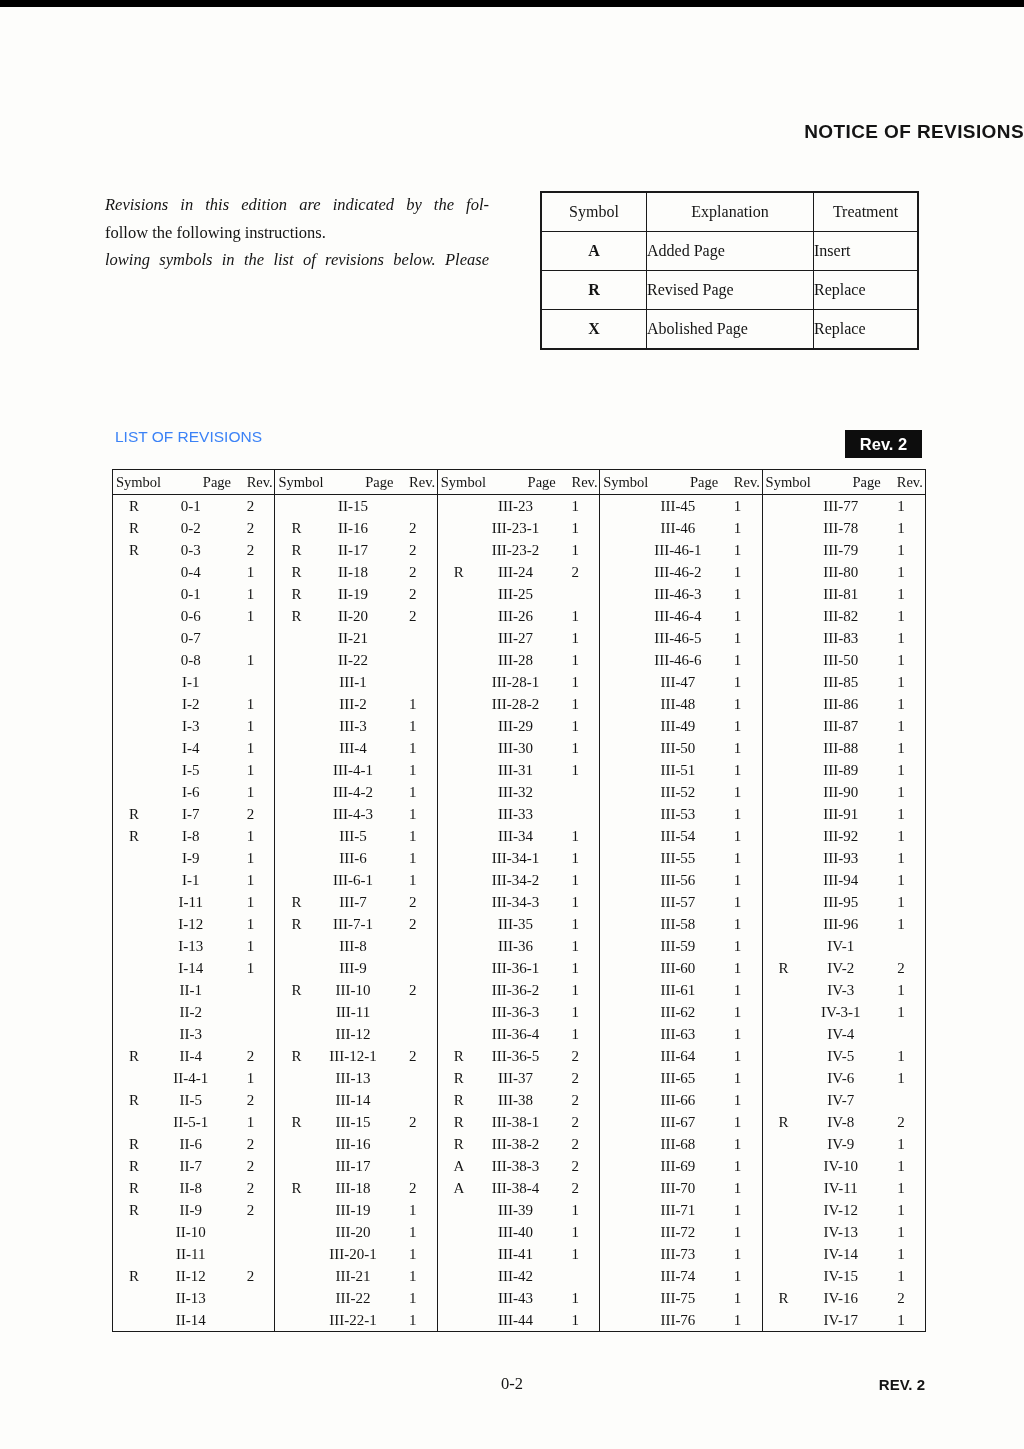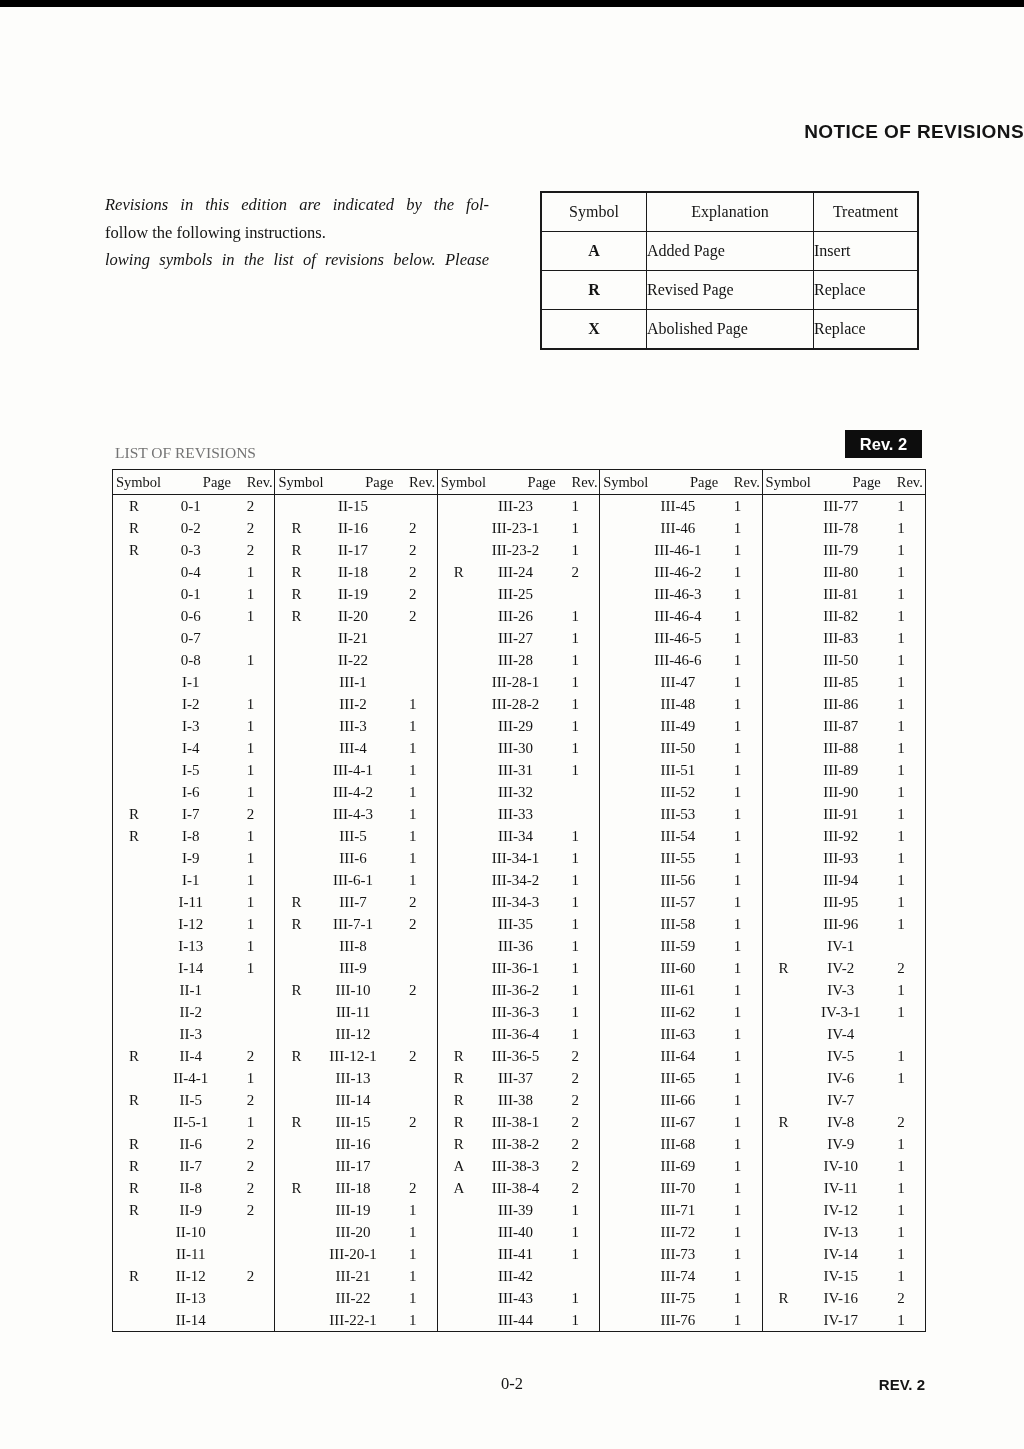--- a/index.html
+++ b/index.html
@@ -43,23 +43,23 @@
     padding: 0;
   }
   .symbol-table { border: 2px solid #1a1a1a; }
   .symbol-table th:nth-child(1), .symbol-table td:nth-child(1) { width: 104px; }
   .symbol-table th:nth-child(2), .symbol-table td:nth-child(2) { width: 166px; }
   .symbol-table th:nth-child(3), .symbol-table td:nth-child(3) { width: 103px; }
   .symbol-table td.sym { font-weight: bold; }
   .symbol-table td.expl, .symbol-table td.treat { text-align: left; }
 
   .list-heading {
-    position: absolute; left: 115px; top: 444px;
-    font-family: Liberation Serif, serif;
-    font-size: 15.5px; color: #737373;
+    position: absolute; left: 115px; top: 428px;
+    font-family: Liberation Sans, sans-serif;
+    font-size: 15.5px; color: #3b82f6;
   }
   .rev-badge {
     position: absolute; left: 845px; top: 430px; width: 77px; height: 28px;
     background: #0d0d0d; color: #fff;
     font-family: "Liberation Sans", sans-serif;
     font-weight: bold; font-size: 16.5px;
     display: flex; align-items: center; justify-content: center;
   }
 
   

